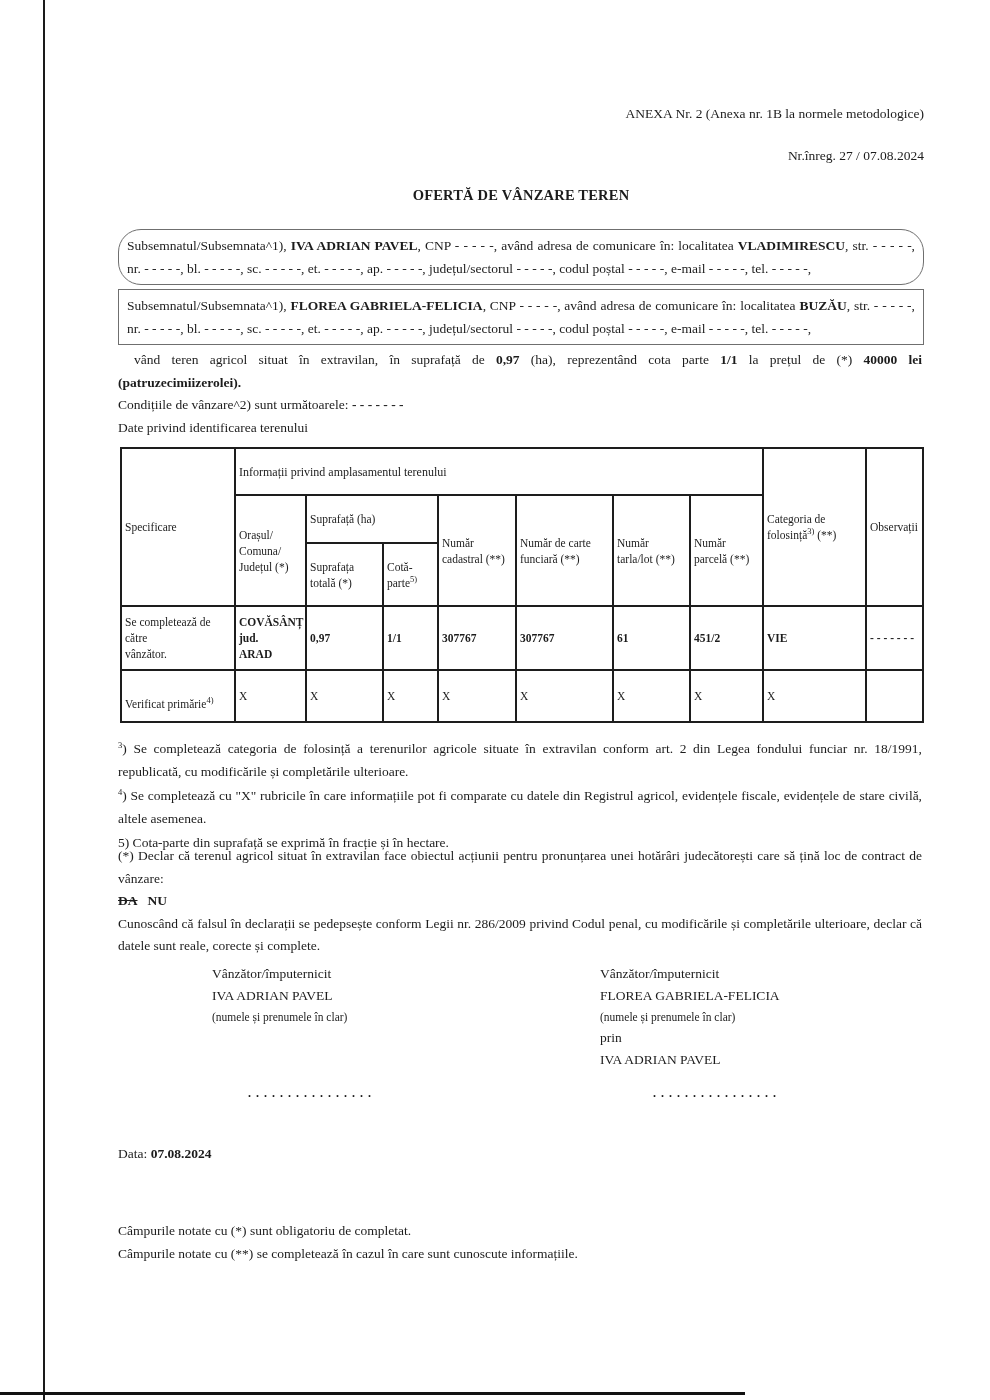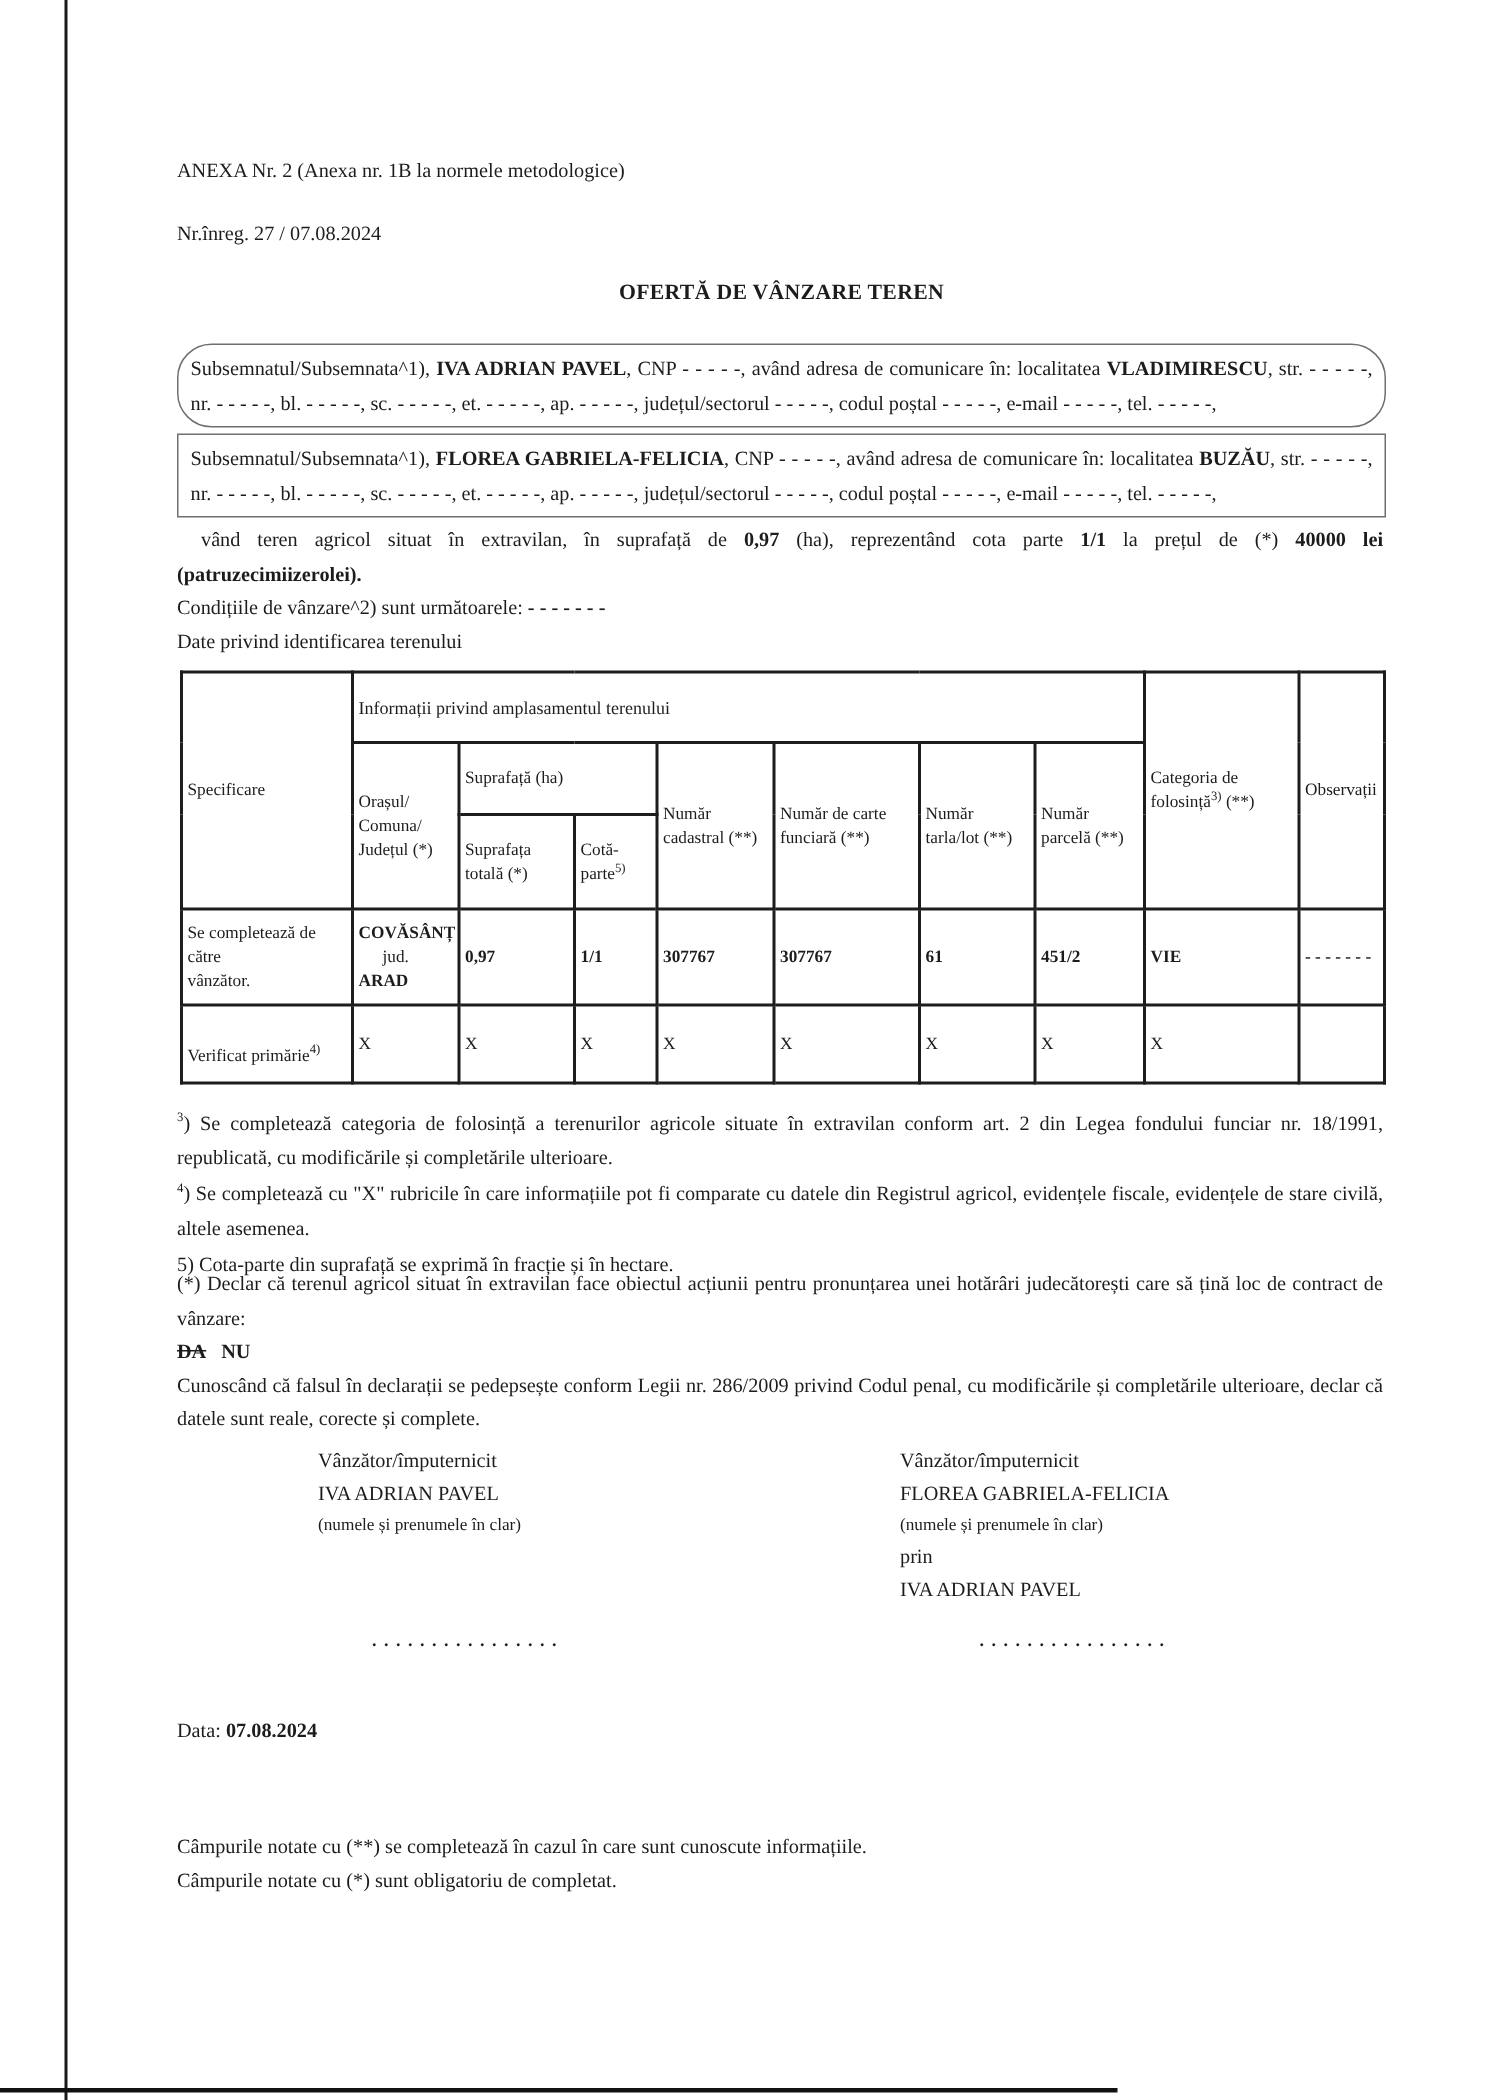--- a/index.html
+++ b/index.html
@@ -6,21 +6,21 @@
   body{
     width:990px;height:1400px;position:relative;background:#ffffff;
     font-family:"Liberation Serif","DejaVu Serif",serif;color:#1c1c1c;
     overflow:hidden;
   }
   .abs{position:absolute;}
   
   .scan-left{left:43px;top:0;width:2px;height:1400px;background:#1a1a1a;}
   .scan-bottom{left:0;top:1392px;width:745px;height:3px;background:#111;}
   
-  .hdr{left:118px;width:806px;font-size:13.5px;}
+  .hdr{left:118px;width:806px;text-align:right;font-size:13.5px;}
   .doc-title{left:118px;width:806px;top:187px;text-align:center;font-weight:bold;font-size:14.5px;letter-spacing:.2px;}
   
   .party-box{
     left:118px;width:788px;border:1px solid #6f6f6f;padding:4px 8px;
     font-size:13.5px;line-height:23px;text-align:justify;
   }
   .party-box b{font-weight:bold;}
   
   .offer{left:118px;top:349px;width:804px;font-size:13.5px;line-height:22.5px;}
   .jall{text-align:justify;text-align-last:justify;margin-left:16px;}
@@ -32,21 +32,21 @@
   }
   table.land td{
     border:2px solid #1d1d1d;vertical-align:middle;
     font-size:11.5px;line-height:16px;padding:2px 3px;overflow:hidden;
   }
   td.pre{white-space:pre-line;}
   td.tleft{text-align:left;padding-left:9px;}
   td.spec{font-size:11px;white-space:pre-line;}
   td.val{font-weight:bold;font-size:12px;}
   td.xcell{font-size:17px;font-weight:normal;}
-  .normalw{font-weight:normal;margin-left:16px;}
+  .normalw{font-weight:bold;}
   sup{font-size:8.5px;line-height:0;}
   
   .fnotes{left:118px;top:738px;width:804px;font-size:13.5px;line-height:22.5px;text-align:justify;}
   .fnotes p{margin:0 0 2px 0;}
   .decl{left:118px;top:845px;width:804px;font-size:13.5px;line-height:22.5px;text-align:justify;}
   .decl p{margin:0;}
   .danu{margin:2px 0;}
   .danu .da{font-weight:bold;text-decoration:line-through;}
   .danu .nu{font-weight:bold;margin-left:10px;}
   
@@ -197,15 +197,15 @@
   <div>IVA ADRIAN PAVEL</div>
 </div>
 <div class="abs dots dots-left">. . . . . . . . . . . . . . . .</div>
 <div class="abs dots dots-right">. . . . . . . . . . . . . . . .</div>
 
 <div class="abs date-line">
   <span>Data: </span><span class="b">07.08.2024</span>
 </div>
 
 <div class="abs notes">
+  <div>Câmpurile notate cu (*) sunt obligatoriu de completat.</div>
   <div>Câmpurile notate cu (**) se completează în cazul în care sunt cunoscute informațiile.</div>
-  <div>Câmpurile notate cu (*) sunt obligatoriu de completat.</div>
 </div>
 
 </body></html>

